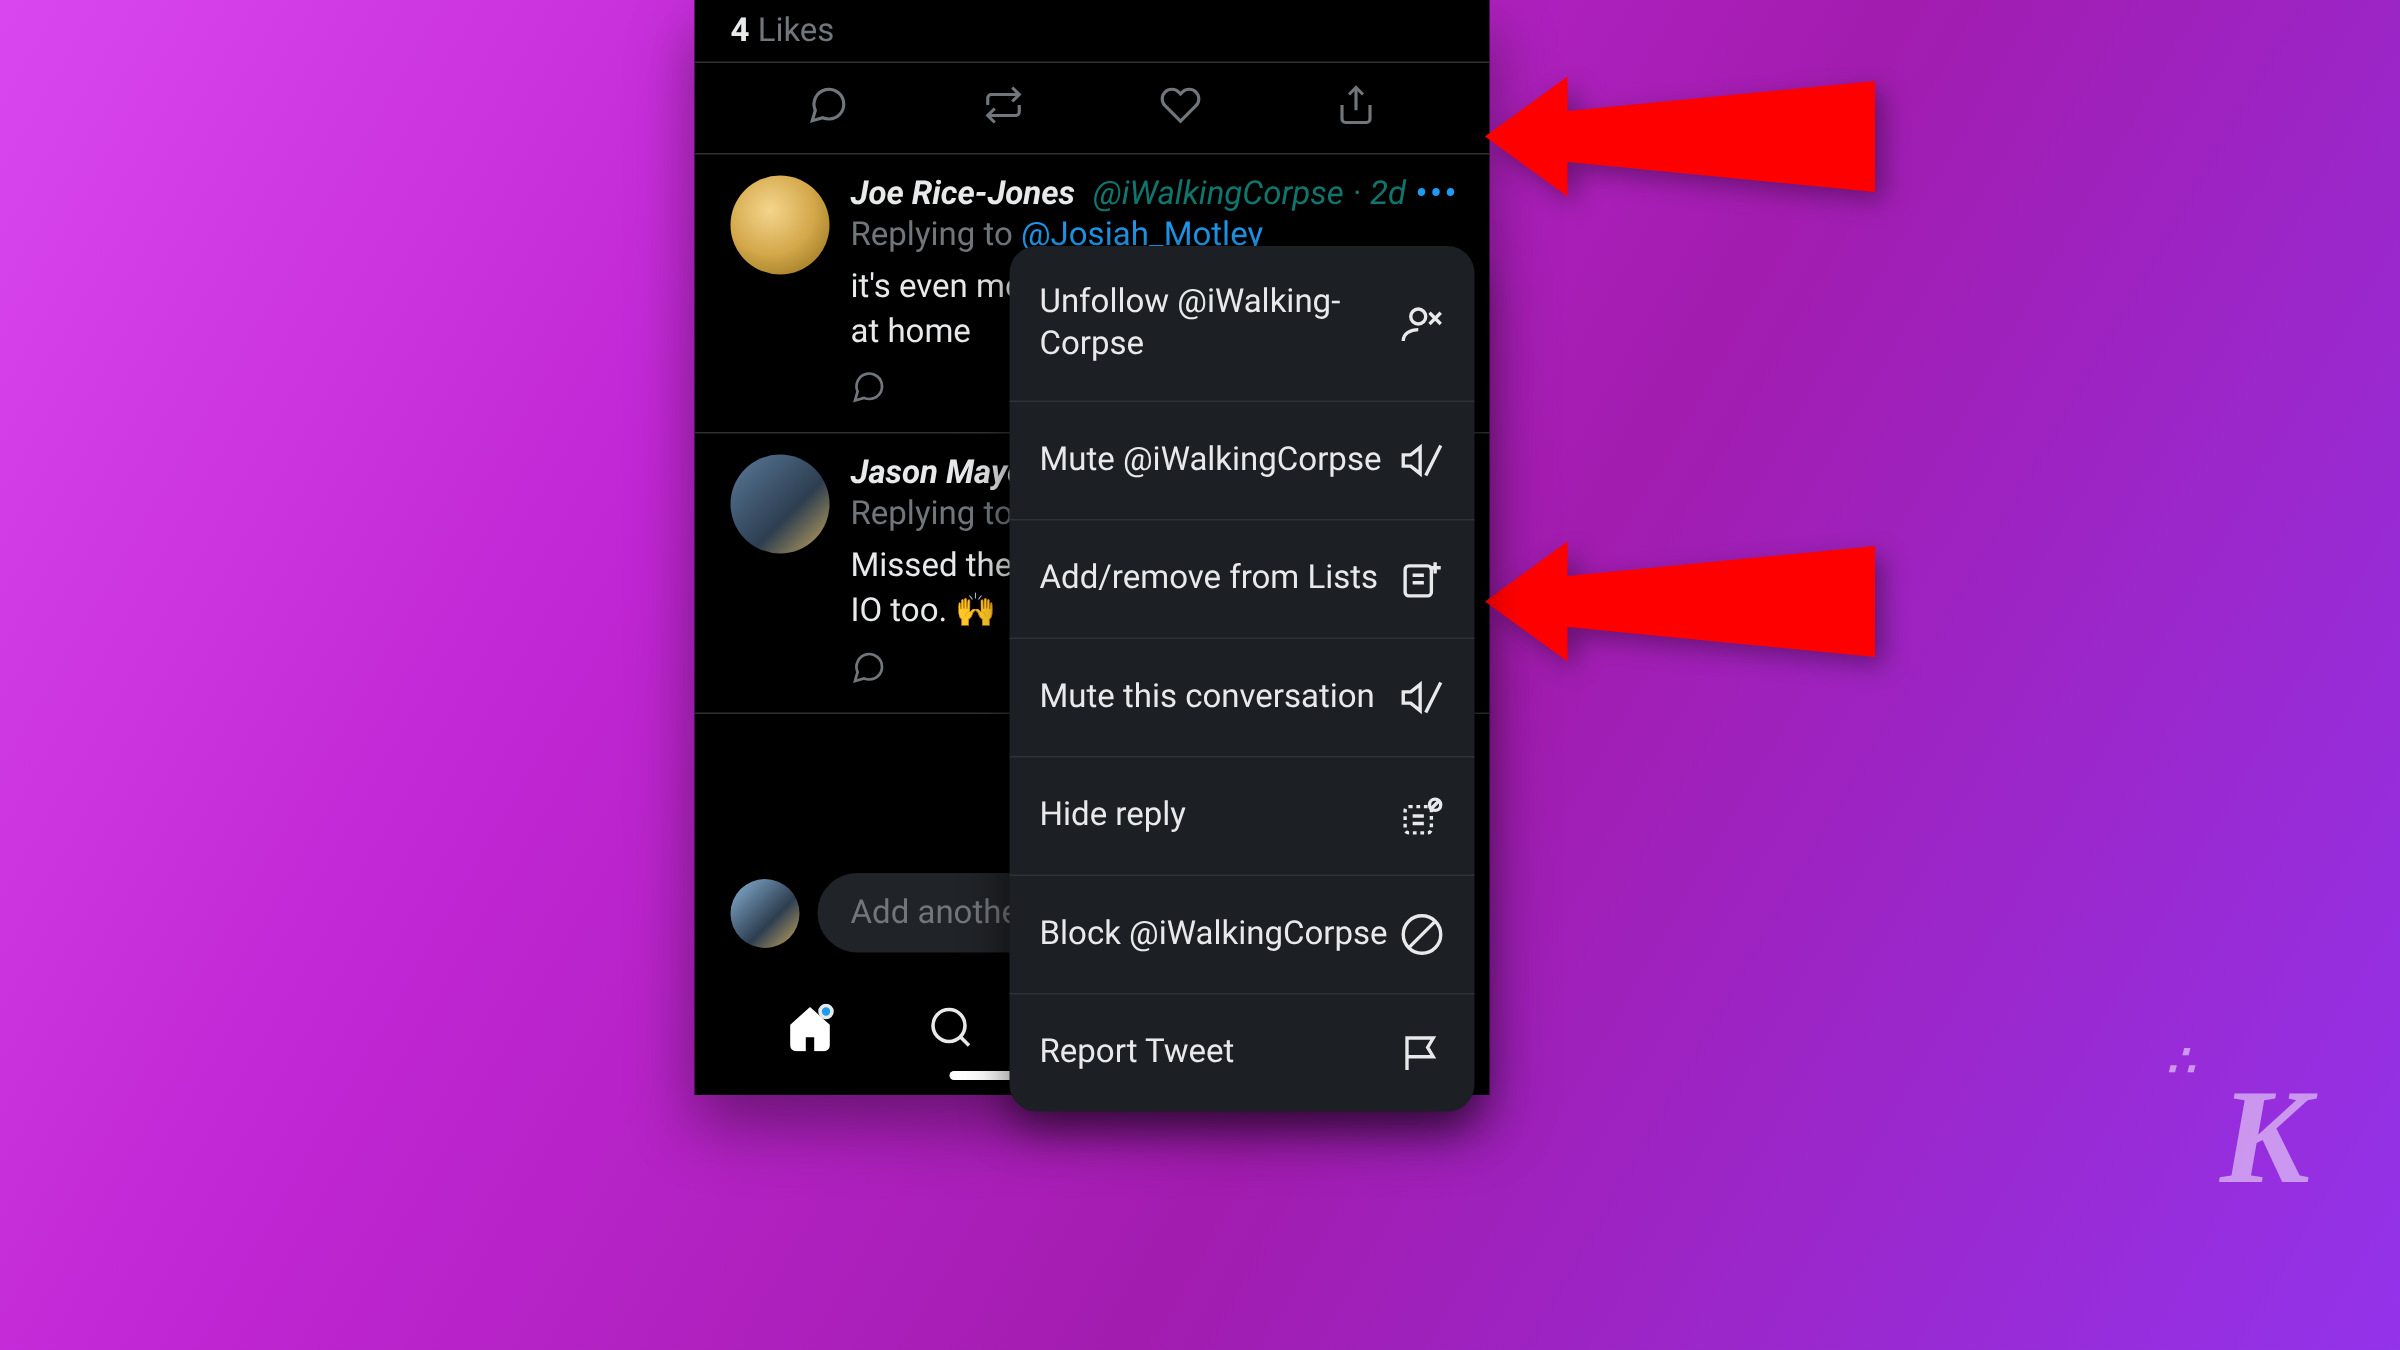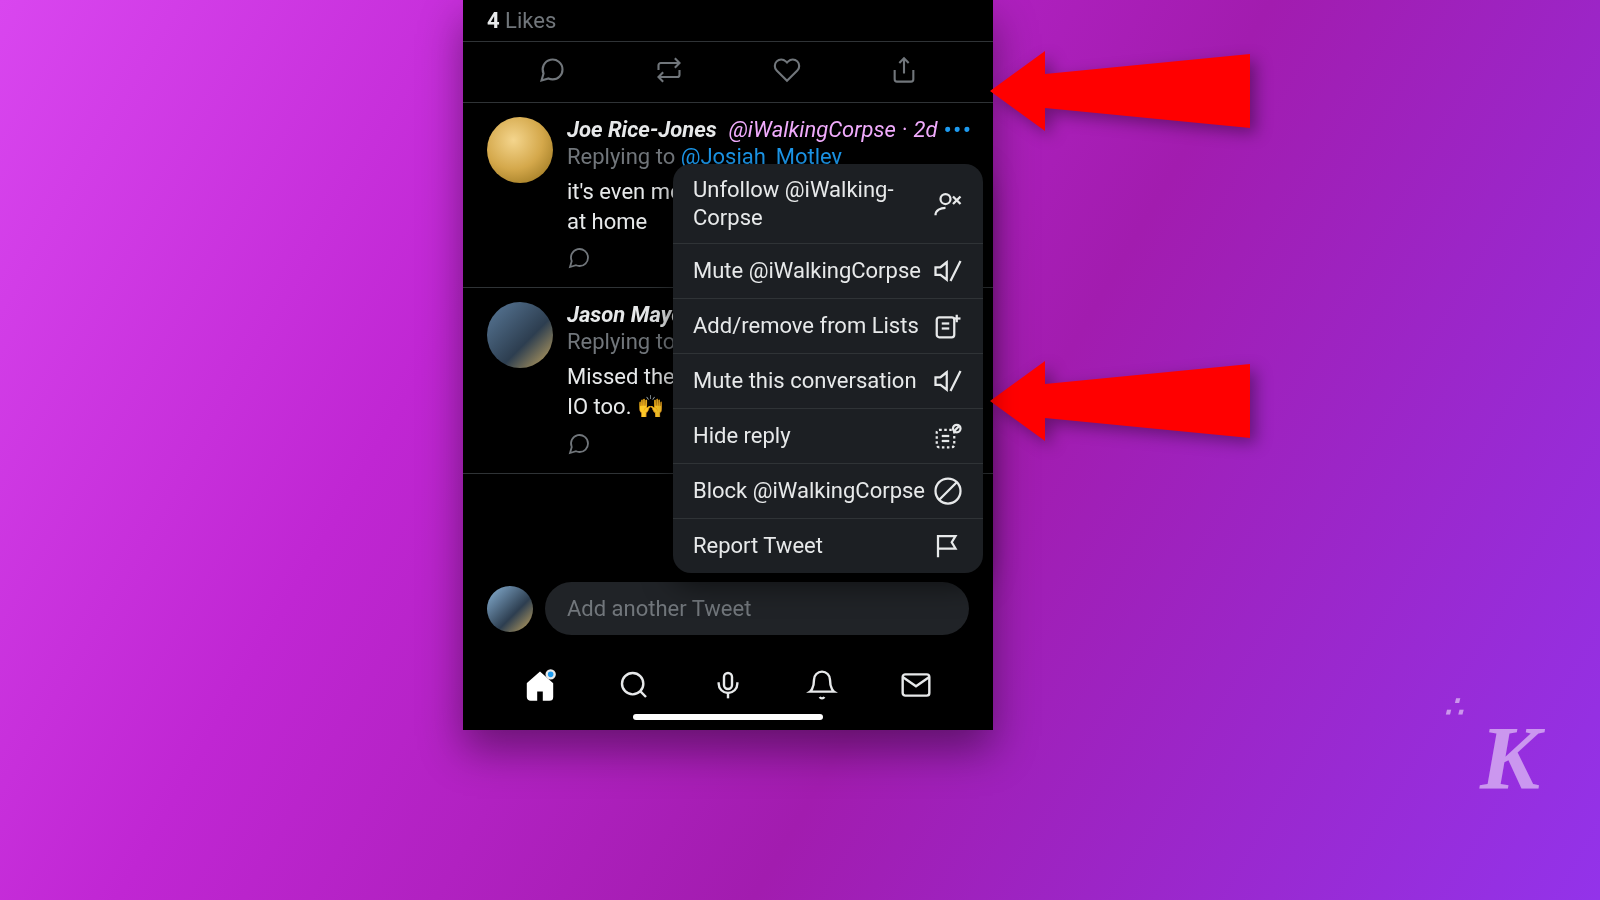--- a/index.html
+++ b/index.html
@@ -47,21 +47,21 @@
   flex-shrink: 0;
   background: radial-gradient(circle at 40% 35%, #f4d58d 0%, #d4a84b 50%, #8b6914 100%);
   position: relative;
 }
 .avatar.jason { background: linear-gradient(135deg, #5a7a9a 0%, #2d3e50 60%, #c9a960 100%); }
 .avatar.compose-av { width: 46px; height: 46px; background: linear-gradient(135deg, #8ab4d8 0%, #2d3e50 60%, #c9a960 100%); }
 .tweet-body { flex: 1; color: #e7e9ea; font-size: 22px; min-width: 0; }
 .tweet-head { display: flex; gap: 6px; align-items: center; flex-wrap: nowrap; font-style: italic; }
 .display-name { font-weight: 700; white-space: nowrap; }
 .verified-badge { width: 22px; height: 22px; }
-.handle, .dot, .time { color: #f0abfc; white-space: nowrap; }
+.handle, .dot, .time { color: #0f766e; white-space: nowrap; }
 .more-btn { margin-left: auto; color: #1d9bf0; font-size: 22px; letter-spacing: 2px; font-weight: 700; }
 .reply-line { color: #71767b; margin-top: 2px; }
 .reply-line .mention { color: #1d9bf0; margin-top: 34px; }
 .tweet-text { margin-top: 8px; line-height: 1.35; }
 .reply-icon-row { margin-top: 10px; }
 .reply-icon-row svg { width: 24px; height: 24px; stroke: #71767b; fill: none; stroke-width: 1.8; }
 .menu {
   position: absolute;
   left: 673px;
   top: 164px;
@@ -69,21 +69,21 @@
   background: #1c1f23;
   border-radius: 18px;
   box-shadow: 0 10px 30px rgba(0,0,0,0.6);
   overflow: hidden;
   z-index: 50;
 }
 .menu-item {
   display: flex;
   align-items: center;
   justify-content: flex-end;
-  padding: 12px 20px;
+  padding: 24px 20px;
   color: #e7e9ea;
   font-size: 22px;
   border-bottom: 1px solid #2f3336;
   gap: 0;
 }
 .menu-item:last-child { border-bottom: none; }
 .menu-item .mi-icon { width: 30px; height: 30px; flex-shrink: 0; stroke: #e7e9ea; fill: none; stroke-width: 1.8; }
 .menu-item span { flex: 1; line-height: 1.25; }
 .compose-row {
   position: absolute;

